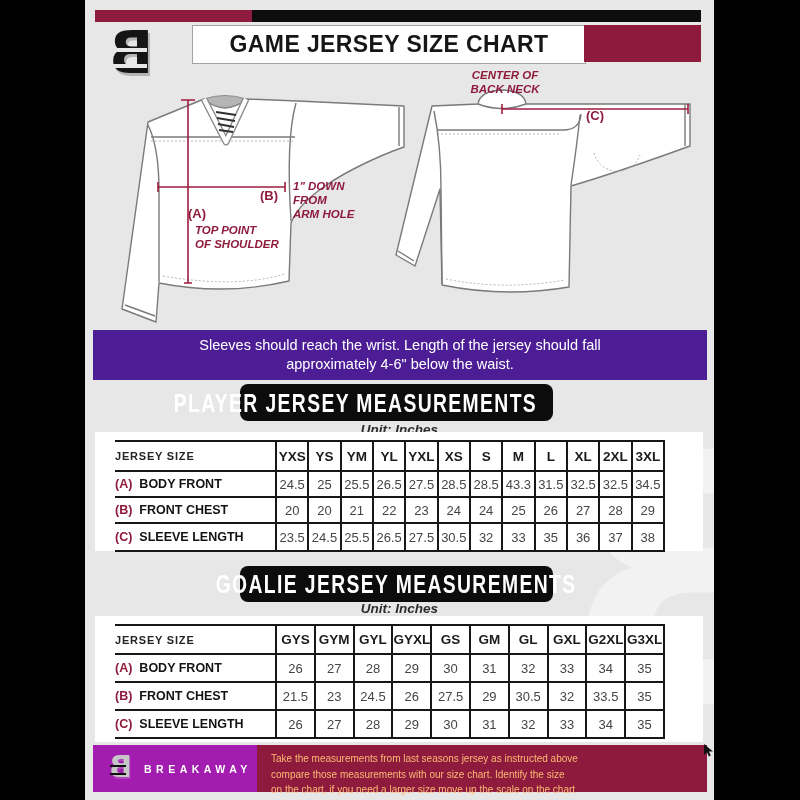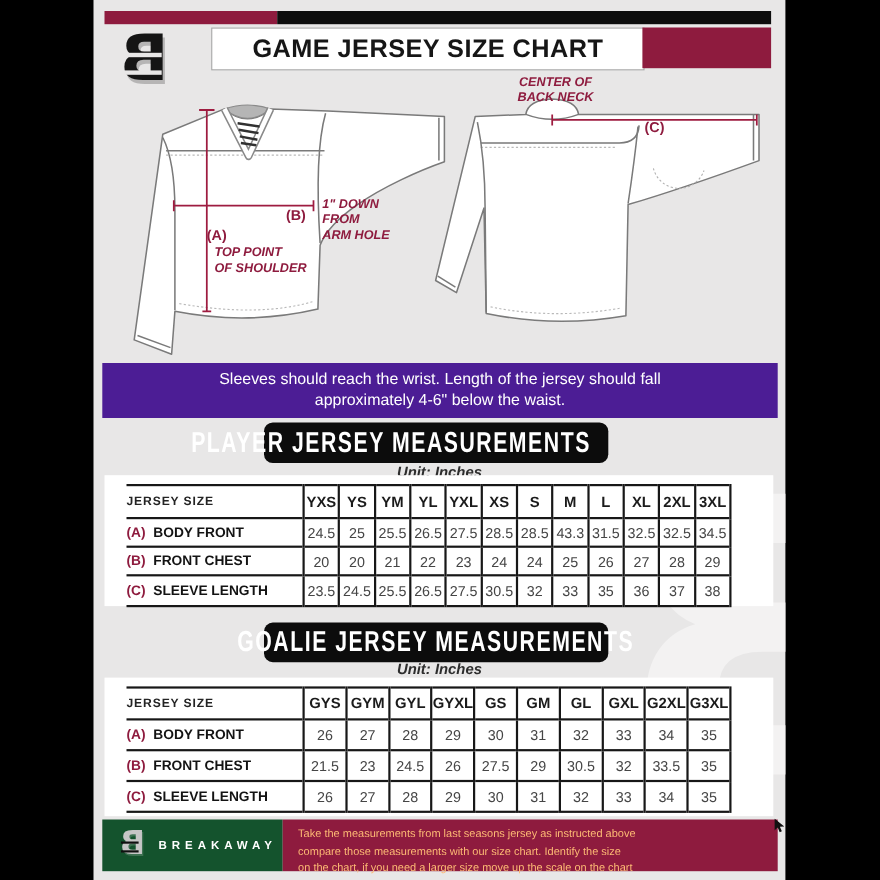--- a/index.html
+++ b/index.html
@@ -65,21 +65,21 @@
   table.sizes .lastcol{border-right:2px solid #171717;border-radius:12px;}
   th.corner{font-size:11px;letter-spacing:0.8px;color:#242424;font-weight:bold;text-align:left;width:160px;}
   th.size-h{font-size:13.5px;font-weight:bold;color:#1b1b1b;text-align:center;}
   td.val{font-size:13px;color:#454545;text-align:center;font-weight:normal;}
   th.rowlabel{text-align:left;padding-left:30px;font-size:12.5px;font-weight:bold;color:#131313;white-space:nowrap;}
   th.rowlabel .key{color:#8e1b3e;margin-right:7px;}
   #player-table tr{height:26px;} #player-table tr.hdr{height:30px;} #player-table tr.r3{height:28px;}
   #goalie-table tr{height:28px;} #goalie-table tr.hdr{height:29px;}
 
   
-  .footer-black{left:8px;top:745px;width:164px;height:47px;background:#14532d;display:flex;align-items:center;
+  .footer-black{left:8px;top:745px;width:164px;height:47px;background:#a21caf;display:flex;align-items:center;
                 padding-left:16px;box-sizing:border-box;z-index:2;}
   .logo-small{position:relative;width:26px;height:34px;margin-right:9px;}
   .logo-small .b-glyph{font-size:30px;color:#c6c6c6;text-shadow:-1px 2px 0 rgba(255,255,255,0.18);}
   .logo-small .logo-cut{background:#101010;height:2px;width:16px;left:1px;}
   .wordmark{color:#fff;font-size:10.5px;font-weight:bold;letter-spacing:4.5px;white-space:nowrap;}
   .footer-maroon{left:172px;top:745px;width:450px;height:47px;background:#8e1b3e;box-sizing:border-box;
                  padding:6px 0 0 14px;z-index:2;}
   .footer-note{color:#fdba74;font-size:10px;line-height:15.5px;white-space:pre-line;}
 
   

